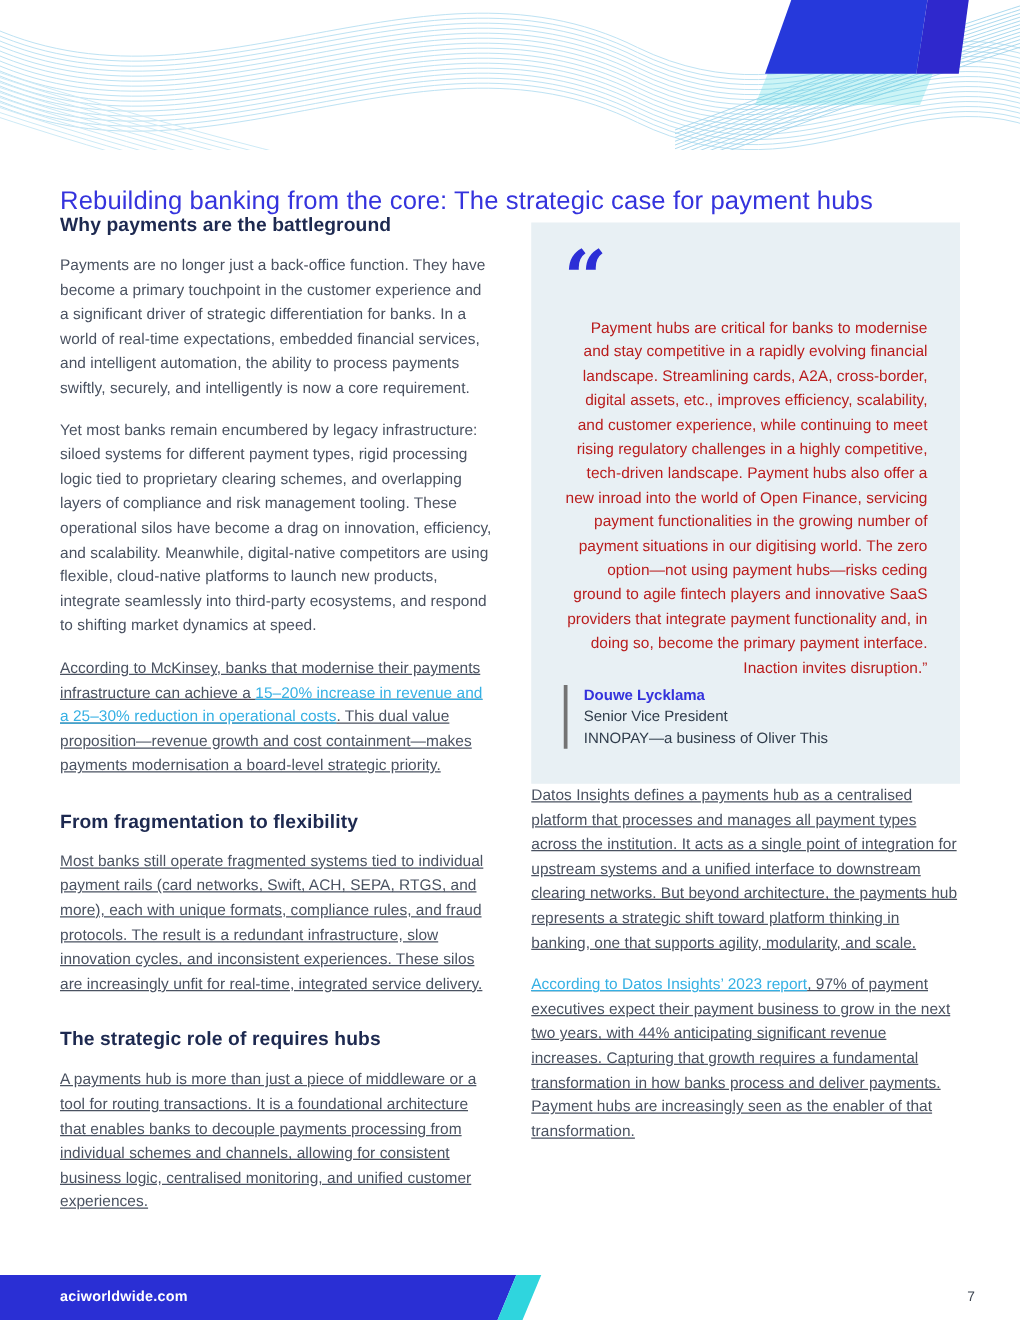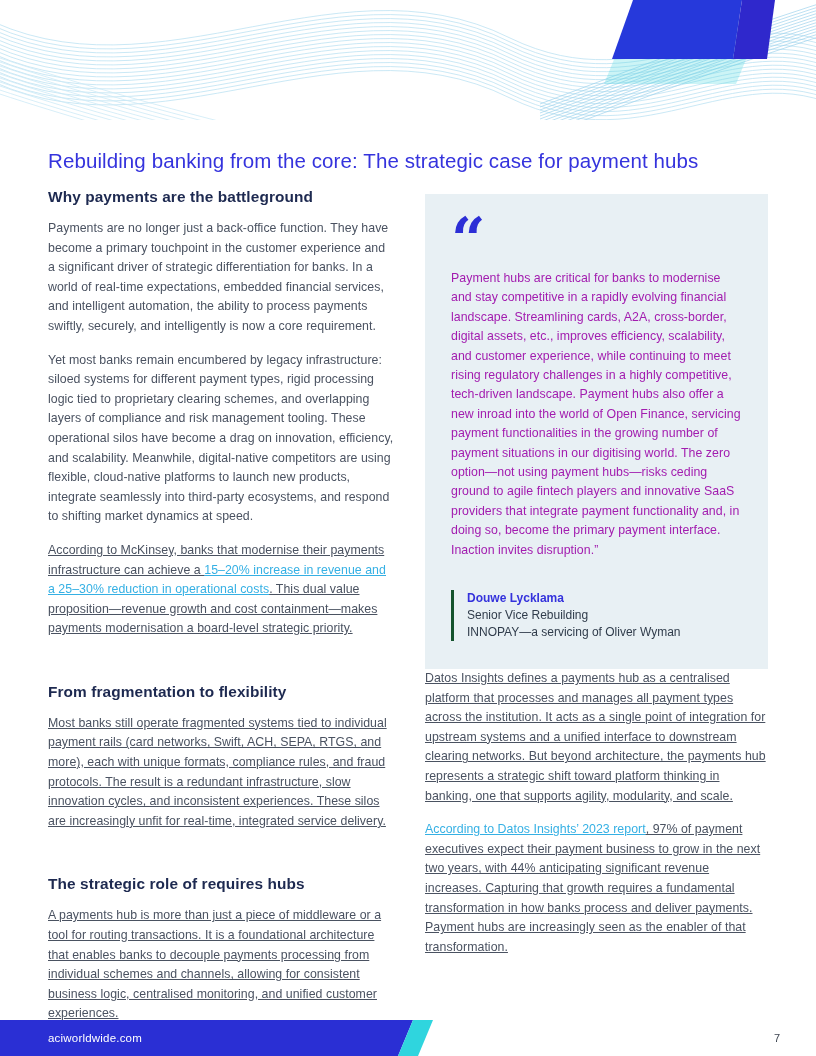--- a/index.html
+++ b/index.html
@@ -8,53 +8,53 @@
     font-family:"Liberation Sans", sans-serif;
   }
   
   .header-art{position:absolute;top:0;left:0;display:block;}
   
   .page-title{
     position:absolute;left:48px;top:135px;width:730px;
     font-size:20.5px;font-weight:400;color:#3533dd;letter-spacing:.1px;
   }
   
-  .columns{position:absolute;top:188px;left:48px;display:flex;gap:31px;}
+  .columns{position:absolute;top:172px;left:48px;display:flex;gap:31px;}
   .col-left{width:346px;}
   .col-right{width:343px;}
-  .section{margin-top:44px;}
+  .section{margin-top:26px;}
   .section:first-child{margin-top:0;}
   h2.sec-heading{
     margin:0 0 13px 0;font-size:15.4px;font-weight:700;color:#1d2950;letter-spacing:.1px;
   }
   p.body{
     margin:0 0 14px 0;font-size:12.35px;line-height:19.6px;color:#4a5261;letter-spacing:.04px;
   }
   p.body:last-child{margin-bottom:0;text-decoration:underline;}
   .inline-link{color:#35b0e4;text-decoration:underline;cursor:pointer;}
   
   .quote-box{
     background:#e8f0f4;margin-top:6px;padding:22px 26px 28px 26px;box-sizing:border-box;width:343px;
   }
   .quote-mark{
     font-family:"DejaVu Serif", serif;font-weight:700;font-size:60px;line-height:46px;
     color:#2c2ed6;height:44px;overflow:visible;
   }
   .quote-text{
-    margin-top:9px;font-size:12.35px;line-height:19.4px;color:#a21caf;letter-spacing:.04px;
+    margin-top:9px;font-size:12.35px;line-height:19.4px;color:#b91c1c;letter-spacing:.04px;text-align:right;
   }
-  .attribution{margin-top:30px;border-left:3px solid #14532d;padding-left:13px;}
+  .attribution{margin-top:4px;border-left:3px solid #737373;padding-left:13px;}
   .attr-name{font-size:12px;line-height:17px;font-weight:700;color:#3432dc;}
   .attr-role,.attr-org{font-size:12px;line-height:17px;color:#303c4b;}
   .rc-para{margin-top:29px;text-decoration:underline;}
   .rc-para2{margin-top:14px;}
   
   .footer-art{position:absolute;left:0;bottom:0;display:block;}
   .footer-url{
-    position:absolute;left:48px;bottom:12px;font-size:11.5px;font-weight:400;color:#ffffff;letter-spacing:.2px;
+    position:absolute;left:48px;bottom:12px;font-size:11.5px;font-weight:700;color:#ffffff;letter-spacing:.2px;
   }
   .page-num{position:absolute;right:36px;bottom:12px;font-size:11px;color:#3c4450;}
 </style>
 </head>
 <body>
 
 <div class="page">
 
   <svg class="header-art" width="816" height="120" viewBox="0 0 816 120" aria-hidden="true">
     <defs>
@@ -134,22 +134,22 @@
       </div>
     </div>
 
     <div class="col-right">
 
       <div class="quote-box">
         <div class="quote-mark">“</div>
         <div class="quote-text">Payment hubs are critical for banks to modernise and stay competitive in a rapidly evolving financial landscape. Streamlining cards, A2A, cross-border, digital assets, etc., improves efficiency, scalability, and customer experience, while continuing to meet rising regulatory challenges in a highly competitive, tech-driven landscape. Payment hubs also offer a new inroad into the world of Open Finance, servicing payment functionalities in the growing number of payment situations in our digitising world. The zero option—not using payment hubs—risks ceding ground to agile fintech players and innovative SaaS providers that integrate payment functionality and, in doing so, become the primary payment interface. Inaction invites disruption.”</div>
         <div class="attribution">
           <div class="attr-name">Douwe Lycklama</div>
-          <div class="attr-role">Senior Vice Rebuilding</div>
-          <div class="attr-org">INNOPAY—a servicing of Oliver Wyman</div>
+          <div class="attr-role">Senior Vice President</div>
+          <div class="attr-org">INNOPAY—a business of Oliver This</div>
         </div>
       </div>
 
       <p class="body rc-para">Datos Insights defines a payments hub as a centralised platform that processes and manages all payment types across the institution. It acts as a single point of integration for upstream systems and a unified interface to downstream clearing networks. But beyond architecture, the payments hub represents a strategic shift toward platform thinking in banking, one that supports agility, modularity, and scale.</p>
 
       <p class="body rc-para2"><a class="inline-link">According to Datos Insights’ 2023 report</a><span>, 97% of payment executives expect their payment business to grow in the next two years, with 44% anticipating significant revenue increases. Capturing that growth requires a fundamental transformation in how banks process and deliver payments. Payment hubs are increasingly seen as the enabler of that transformation.</span></p>
     </div>
   </div>
 
   <svg class="footer-art" width="816" height="36" viewBox="0 0 816 36" aria-hidden="true">

